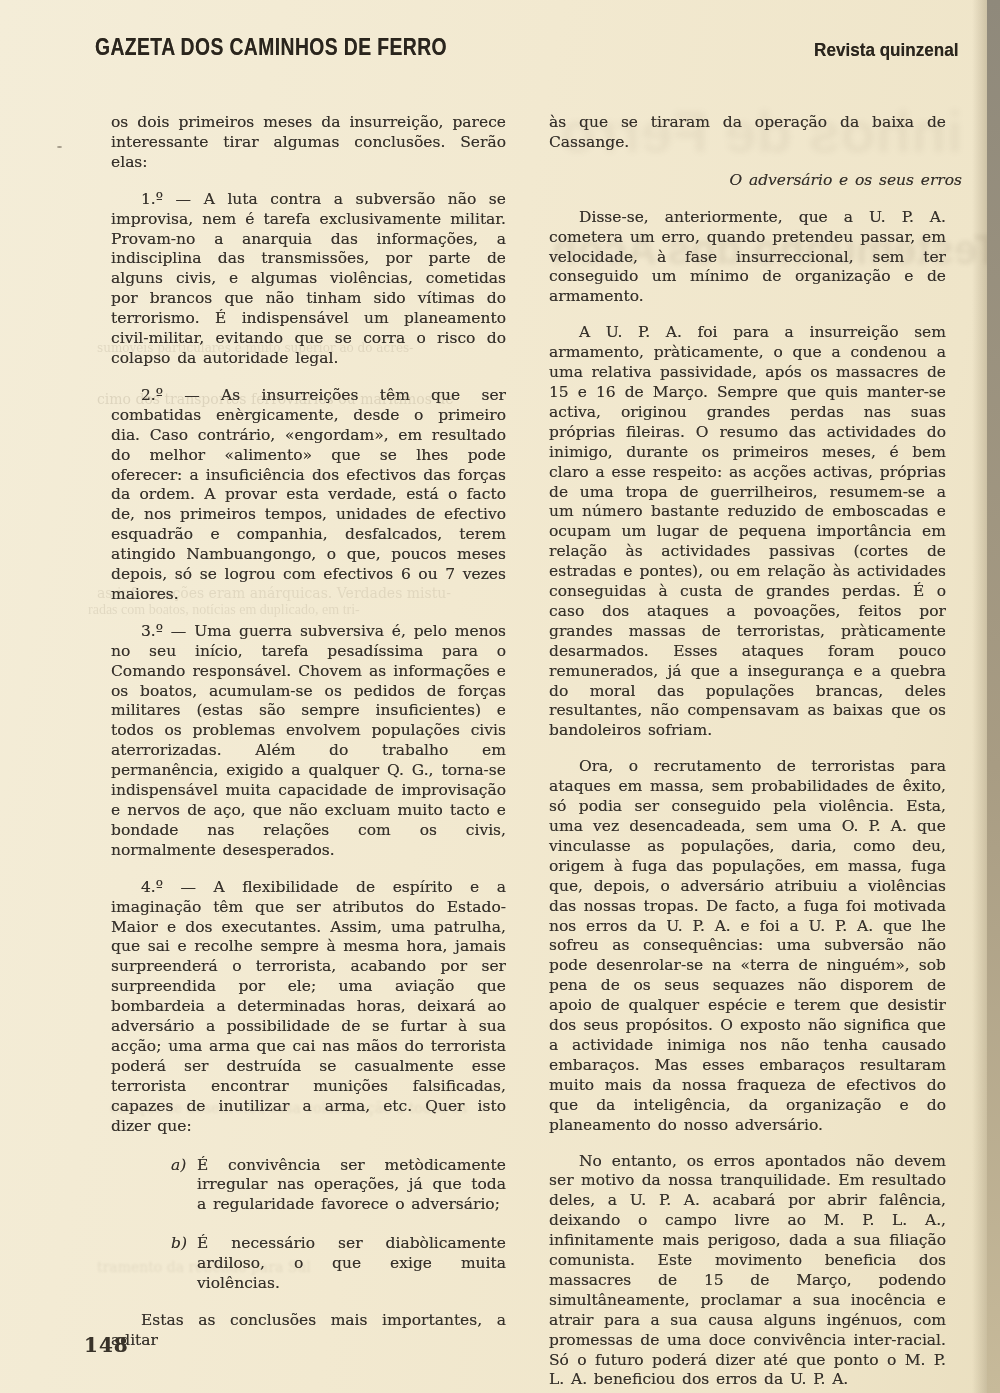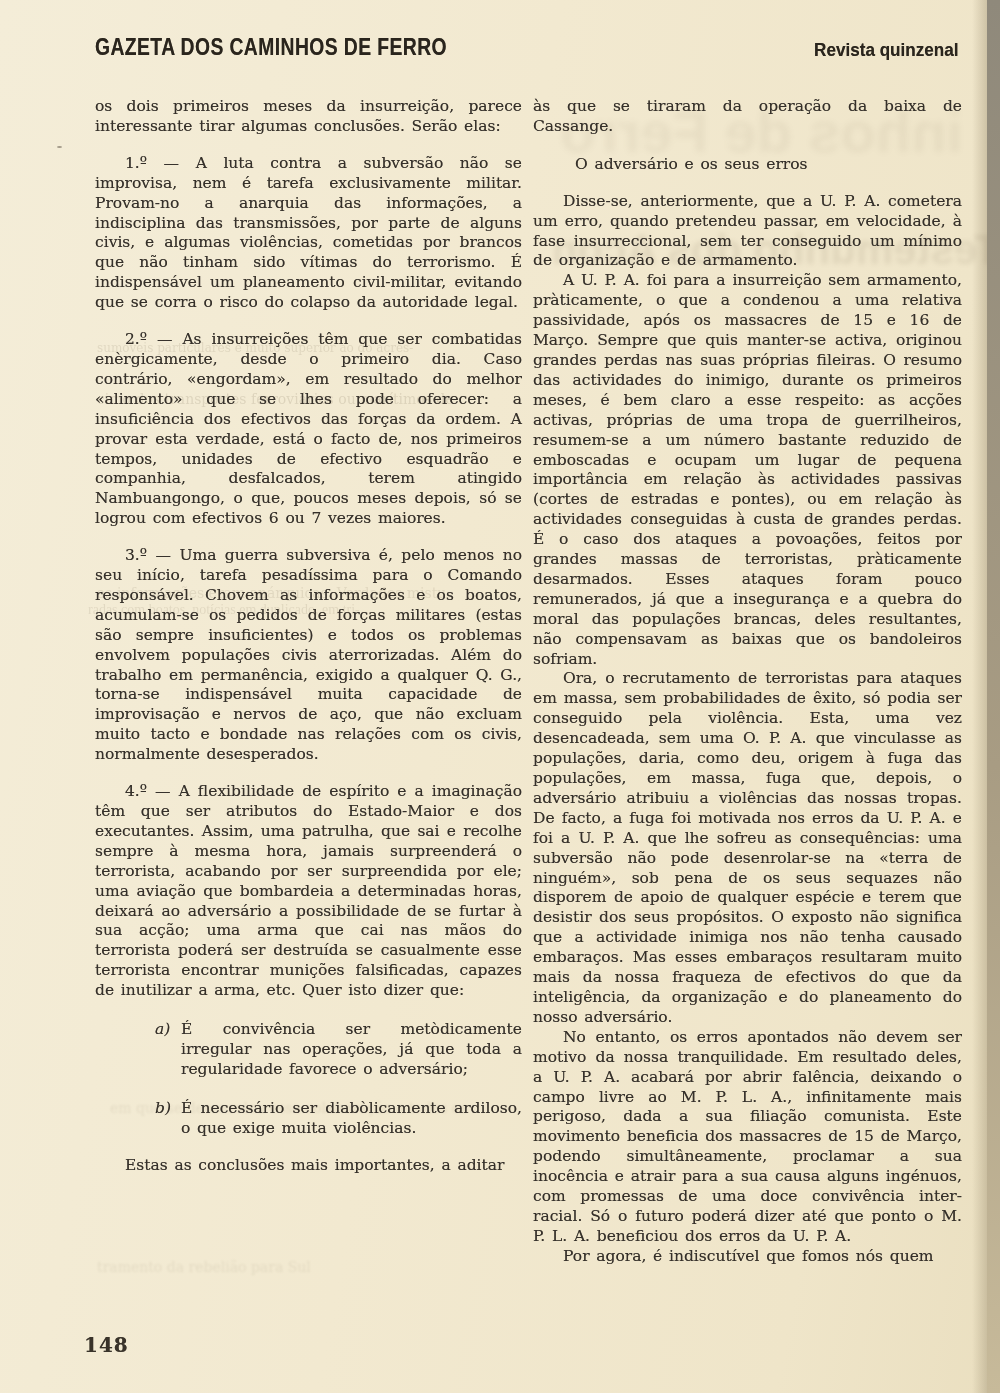--- a/index.html
+++ b/index.html
@@ -20,27 +20,27 @@
     transform:scaleX(.84);transform-origin:left top;white-space:nowrap;
     text-shadow:0 0 .5px rgba(42,37,29,.6)}
   .header-right{position:absolute;right:42px;top:39px;font-family:"Liberation Sans",sans-serif;
     font-weight:bold;font-size:19px;color:#2a251d;transform:scaleX(.9);
     transform-origin:right top;white-space:nowrap;text-shadow:0 0 .5px rgba(42,37,29,.6)}
 
   .col{position:absolute;top:97px;text-align:justify;font-size:15.5px;
     line-height:19.9px;word-spacing:1.8px}
   .col-left{left:95px;width:427px}
   .col-right{left:533px;width:429px}
-  .col p{margin:0;text-shadow:0 0 .4px rgba(53,48,42,.55)}
+  .col p{margin:16px;text-shadow:0 0 .4px rgba(53,48,42,.55)}
   p.sp{margin-top:17px}
   p.ind{text-indent:30px}
   p.list{position:relative;padding-left:86px;margin-top:19px;text-indent:0}
   .marker{position:absolute;left:60px;font-style:italic}
   .it{}
-  p.heading{margin:18px 0 17px 42px;text-align:left}
+  p.heading{font-style:italic;margin:18px 0 17px 42px;text-align:right}
 
   .page-number{position:absolute;left:84px;top:1333px;font-size:20px;font-weight:bold;
     letter-spacing:1px;color:#39332a;text-shadow:0 0 .5px rgba(57,51,42,.6)}
 
   .ghost-layer{position:absolute;left:0;top:0;width:100%;height:100%;pointer-events:none}
   .ghost{position:absolute;color:#6f6149;white-space:nowrap}
   .ghost.mir{transform:scaleX(-1);transform-origin:center}
   .ghost.sans{font-family:"Liberation Sans",sans-serif}
   .ghost.serif{font-family:"DejaVu Serif",serif}
 </style>

